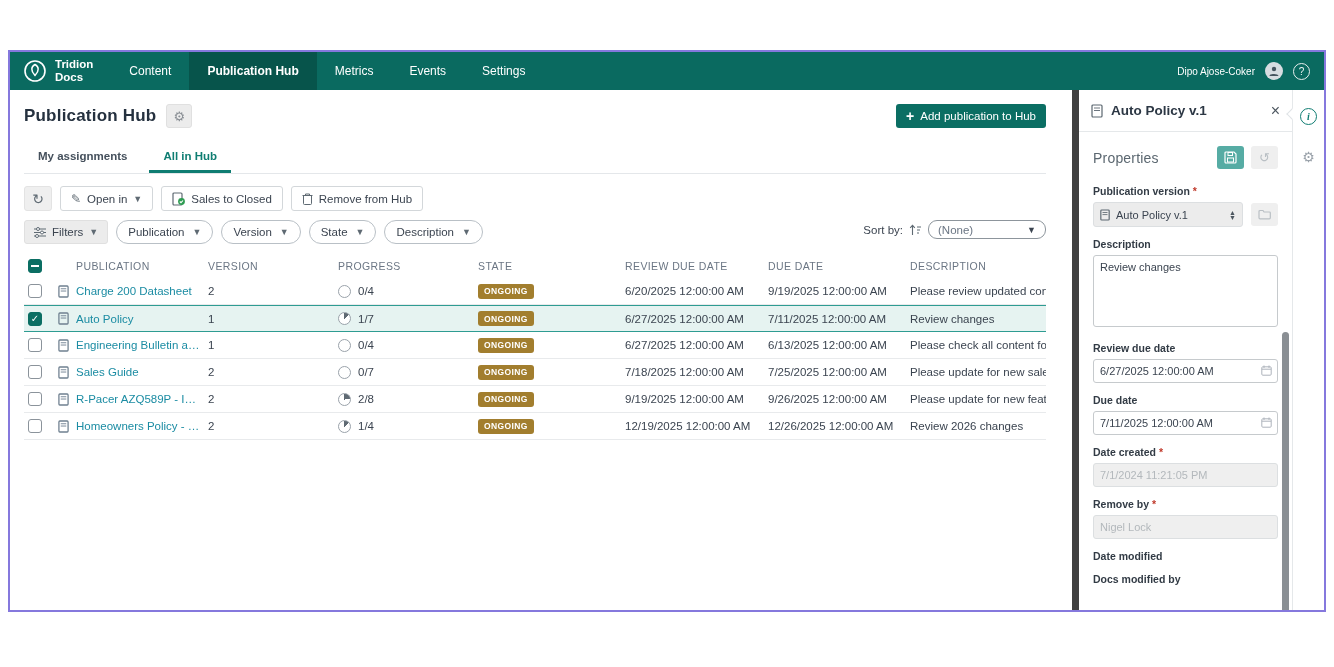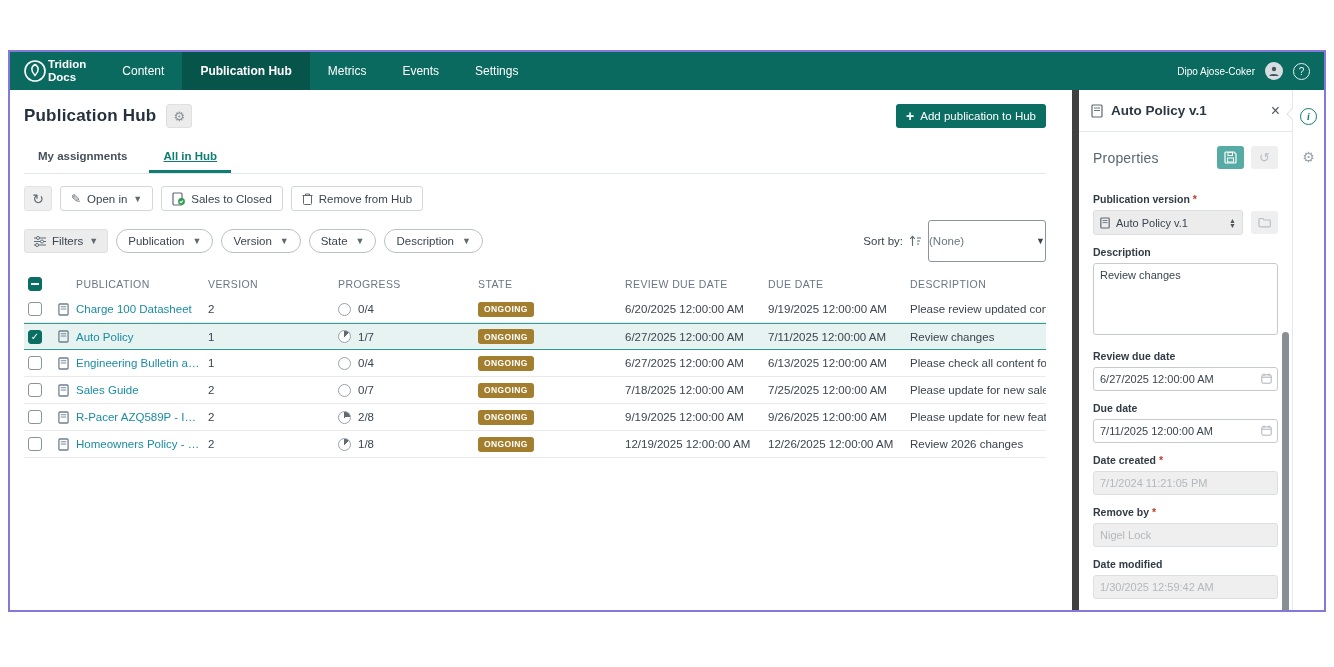--- a/index.html
+++ b/index.html
@@ -2,21 +2,21 @@
 <html><head>
 <meta charset="utf-8">
 <style>
   * { margin:0; padding:0; box-sizing:border-box; }
   html,body { width:1334px; height:667px; background:#fff; font-family:"Liberation Sans", sans-serif; overflow:hidden; }
 
   .app-window { position:absolute; left:8px; top:50px; width:1318px; height:562px; border:2px solid #8578dd; background:#fff; display:flex; flex-direction:column; overflow:hidden; }
 
   
   .topnav { height:38px; background:#0a6a60; display:flex; align-items:stretch; color:#fff; flex:0 0 auto; }
-  .brand { display:flex; align-items:center; padding:0 18px 0 12px; }
+  .brand { display:flex; align-items:center; gap:7px; padding:0 18px 0 12px; }
   .brand-logo { width:26px; height:26px; }
   .brand-text { font-size:11.5px; font-weight:bold; line-height:1.1; }
   .nav-items { display:flex; align-items:stretch; }
   .nav-item { display:flex; align-items:center; padding:0 18px; font-size:12px; cursor:pointer; }
   .nav-item.active { background:#07544b; font-weight:bold; }
   .topnav-right { margin-left:auto; display:flex; align-items:center; gap:10px; padding-right:14px; }
   .user-name { font-size:10px; }
   .avatar { width:18px; height:18px; border-radius:50%; background:#d7dde1; display:flex; align-items:center; justify-content:center; }
   .help-btn { width:17px; height:17px; border-radius:50%; border:1px solid #e6efee; display:flex; align-items:center; justify-content:center; font-size:10px; color:#eef5f4; }
 
@@ -27,37 +27,37 @@
   
   .page-head { display:flex; align-items:center; }
   .page-title { font-size:17px; font-weight:bold; color:#25313f; letter-spacing:.2px; }
   .title-gear-btn { margin-left:10px; width:26px; height:24px; background:#ececec; border:1px solid #e0e0e0; border-radius:3px; color:#8a8f95; font-size:13px; display:flex; align-items:center; justify-content:center; cursor:pointer; }
   .add-pub-btn { margin-left:auto; margin-right:16px; background:#0b6e63; color:#fff; border:none; border-radius:3px; font-size:11.5px; padding:6px 10px; display:flex; align-items:center; gap:6px; cursor:pointer; font-family:inherit; }
   .add-pub-btn .plus { font-size:14px; font-weight:bold; line-height:10px; }
 
   
   .tabs { display:flex; gap:8px; margin-top:16px; border-bottom:1px solid #e4e7ea; width:calc(100% - 16px); }
   .tab { padding:6px 14px 8px; font-size:11.5px; color:#45505c; font-weight:bold; cursor:pointer; border-bottom:3px solid transparent; }
-  .tab.active { color:#0f7d72; border-bottom-color:#0f7d72;text-decoration:underline; }
+  .tab.active { color:#0f7d72; border-bottom-color:#0f7d72; }
 
   
   .toolbar { display:flex; align-items:center; gap:8px; margin-top:12px; }
   .tb-btn { height:25px; display:flex; align-items:center; gap:6px; font-size:11.5px; color:#3b4450; background:#fff; border:1px solid #d3d7da; border-radius:3px; padding:0 10px; cursor:pointer; font-family:inherit; }
   .tb-btn.icon-only { background:#efefef; border-color:#e3e3e3; width:28px; justify-content:center; padding:0; color:#5f6a73; font-size:14px; }
   .tb-caret { font-size:9px; color:#5f6a73; }
   .pencil { color:#5f6a73; font-size:12px; }
 
   
-  .filter-row { display:flex; align-items:center; margin-top:9px; width:calc(100% - 16px); }
+  .filter-row { display:flex; align-items:flex-start; margin-top:9px; width:calc(100% - 16px); }
   .filters-btn { height:24px; background:#ececec; border:1px solid #e0e0e0; border-radius:3px; font-size:11.5px; color:#3b4450; display:flex; align-items:center; gap:6px; padding:0 9px; cursor:pointer; font-family:inherit; }
   .pill { height:24px; border:1px solid #b9c0c6; border-radius:12px; background:#fff; font-size:11.5px; color:#3b4450; display:flex; align-items:center; gap:8px; padding:0 11px; margin-left:8px; cursor:pointer; font-family:inherit; }
   .pill .tb-caret, .filters-btn .tb-caret { font-size:9px; }
   .sort-wrap { margin-left:auto; display:flex; align-items:center; gap:6px; }
   .sort-label { font-size:11.5px; color:#3b4450; }
-  .sort-select { width:118px; height:42px; border:1px solid #8d959c; border-radius:3px; background:#fff; font-size:11.5px; color:#6b7684; display:flex; align-items:center; padding:0 0; cursor:pointer; }
+  .sort-select { width:118px; height:19px; border:1px solid #8d959c; border-radius:9px; background:#fff; font-size:11.5px; color:#6b7684; display:flex; align-items:center; padding:0 9px; cursor:pointer; }
   .sort-select .tb-caret { margin-left:auto; color:#3b4450; }
 
   
   .grid-table { margin-top:10px; width:calc(100% - 16px); font-size:11.5px; color:#3b4450; }
   .trow, .thead { display:grid; grid-template-columns:30px 150px 130px 140px 147px 143px 142px 1fr; align-items:center; }
   .thead { height:24px; color:#6b7684; font-size:10.5px; letter-spacing:.4px; }
   .thead .cell { overflow:hidden; white-space:nowrap; }
   .trow { height:27px; border-bottom:1px solid #e8eaec; background:#fff; }
   .trow.selected { background:#e6f3f1; border-top:1px solid #2e9c92; border-bottom:1px solid #2e9c92; }
   .cell { padding:0 4px; overflow:hidden; white-space:nowrap; text-overflow:ellipsis; display:flex; align-items:center; gap:7px; }
@@ -69,21 +69,21 @@
   .pie { width:13px; height:13px; border-radius:50%; border:1px solid #9aa2aa; flex:0 0 auto; }
   .badge { background:#a27e2e; color:#fff; font-size:8.5px; font-weight:bold; letter-spacing:.4px; border-radius:3px; padding:2.5px 6px; }
   .doc-ic { flex:0 0 auto; display:flex; }
 
   
   .side-panel { width:220px; border-left:7px solid #404040; display:flex; flex-direction:column; position:relative; flex:0 0 auto; }
   .panel-head { height:42px; border-bottom:1px solid #e5e8ea; display:flex; align-items:center; padding:0 12px; gap:8px; flex:0 0 auto; }
   .panel-title { font-size:13.5px; color:#2c3744; font-weight:bold; white-space:nowrap; overflow:hidden; }
   .close-x { margin-left:auto; font-size:16px; color:#4c565f; cursor:pointer; line-height:1; }
   .panel-body { padding:14px 14px 0 14px; overflow:hidden; position:relative; flex:1; }
-  .props-row { display:flex; align-items:center; margin-bottom:24px; }
+  .props-row { display:flex; align-items:center; margin-bottom:16px; }
   .props-title { font-size:14px; color:#5b6770; letter-spacing:.2px; }
   .save-btn { margin-left:auto; width:27px; height:23px; background:#56aca4; border:none; border-radius:3px; display:flex; align-items:center; justify-content:center; cursor:pointer; }
   .undo-btn { margin-left:7px; width:27px; height:23px; background:#efefef; border:none; border-radius:3px; color:#b9bfc4; font-size:13px; display:flex; align-items:center; justify-content:center; cursor:default; }
   .fld-label { font-size:10.5px; font-weight:bold; color:#32ON3b45; color:#323b45; margin:11px 0 5px; }
   .fld-label .req::after { content:" *"; color:#c0392b; }
   .fld-input { width:100%; height:24px; border:1px solid #c6cacd; border-radius:3px; font-size:11px; color:#3b4450; padding:0 6px; font-family:inherit; background:#fff; display:flex; align-items:center; gap:5px; }
   .fld-input.disabled { background:#efefef; border-color:#dcdfe1; color:#b3b8bc; }
   .with-icon { position:relative; }
   .with-icon .cal { position:absolute; right:6px; top:6px; opacity:.55; }
   .combo-row { display:flex; gap:8px; align-items:center; }
@@ -236,21 +236,21 @@
               <div class="cell">
                 <span class="checkbox"></span>
               </div>
               <div class="cell">
                 <span class="doc-ic">
                   <svg width="11" height="13" viewBox="0 0 12 14">
                     <rect x="1" y="1" width="10" height="12" rx="1" fill="none" stroke="#6f8090" stroke-width="1.4"></rect>
                     <path d="M3 4h6 M3 6.5h6" stroke="#6f8090" stroke-width="1"></path>
                   </svg>
                 </span>
-                <a class="pub-link">Charge 100 Datasheet</a>
+                <a class="pub-link">Charge 200 Datasheet</a>
               </div>
               <div class="cell">2</div>
               <div class="cell">
                 <span class="pie" style="background:#fff"></span>
                 <span>0/4</span>
               </div>
               <div class="cell">
                 <span class="badge">ONGOING</span>
               </div>
               <div class="cell">6/20/2025 12:00:00 AM</div>
@@ -366,21 +366,21 @@
                   <svg width="11" height="13" viewBox="0 0 12 14">
                     <rect x="1" y="1" width="10" height="12" rx="1" fill="none" stroke="#6f8090" stroke-width="1.4"></rect>
                     <path d="M3 4h6 M3 6.5h6" stroke="#6f8090" stroke-width="1"></path>
                   </svg>
                 </span>
                 <a class="pub-link">Homeowners Policy - Stand...</a>
               </div>
               <div class="cell">2</div>
               <div class="cell">
                 <span class="pie" style="background:conic-gradient(#5f6a73 0deg 45deg, #ffffff 45deg 360deg)"></span>
-                <span>1/8</span>
+                <span>1/4</span>
               </div>
               <div class="cell">
                 <span class="badge">ONGOING</span>
               </div>
               <div class="cell">12/19/2025 12:00:00 AM</div>
               <div class="cell">12/26/2025 12:00:00 AM</div>
               <div class="cell">Review 2026 changes</div>
             </div>
           </div>
       </div>
@@ -451,21 +451,20 @@
             </svg>
         </div>
 
         <div class="fld-label"><span class="req">Date created</span></div>
         <input class="fld-input disabled" disabled="" value="7/1/2024 11:21:05 PM" style="">
 
         <div class="fld-label"><span class="req">Remove by</span></div>
         <input class="fld-input disabled" disabled="" value="Nigel Lock" style="">
 
         <div class="fld-label">Date modified</div>
-        <input class="fld-input disabled" disabled="" value="1/30/2025 12:59:42 AM" style="">
 
         <div class="fld-label">Docs modified by</div>
 
         <div class="panel-scrollbar">
             <div class="panel-scroll-thumb"></div>
           </div>
       </div>
     </div>
 
     <div class="right-rail">

